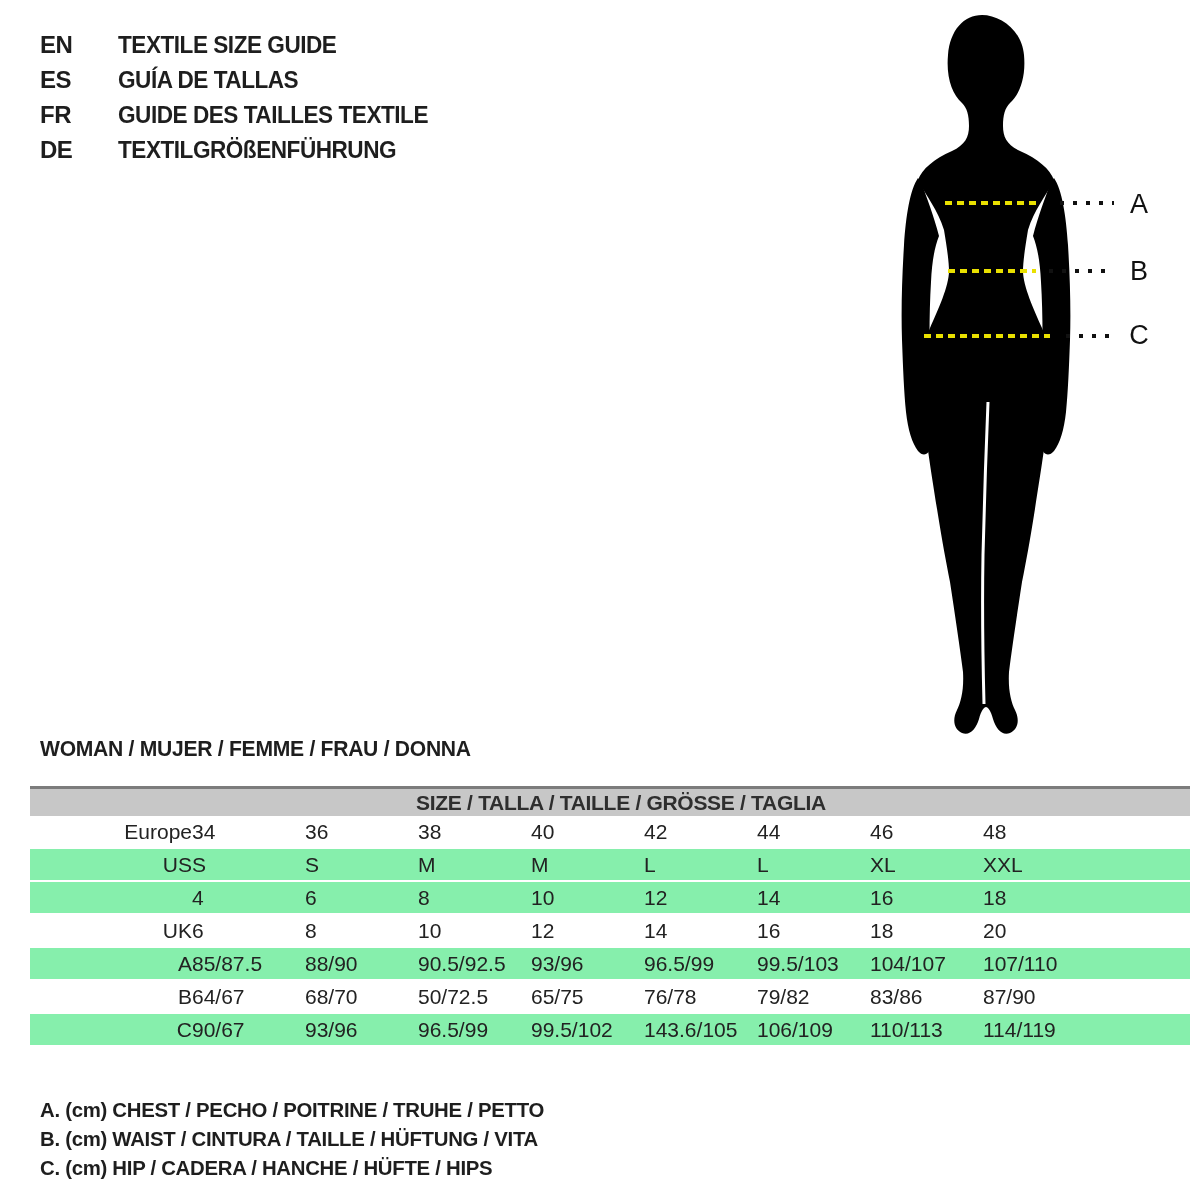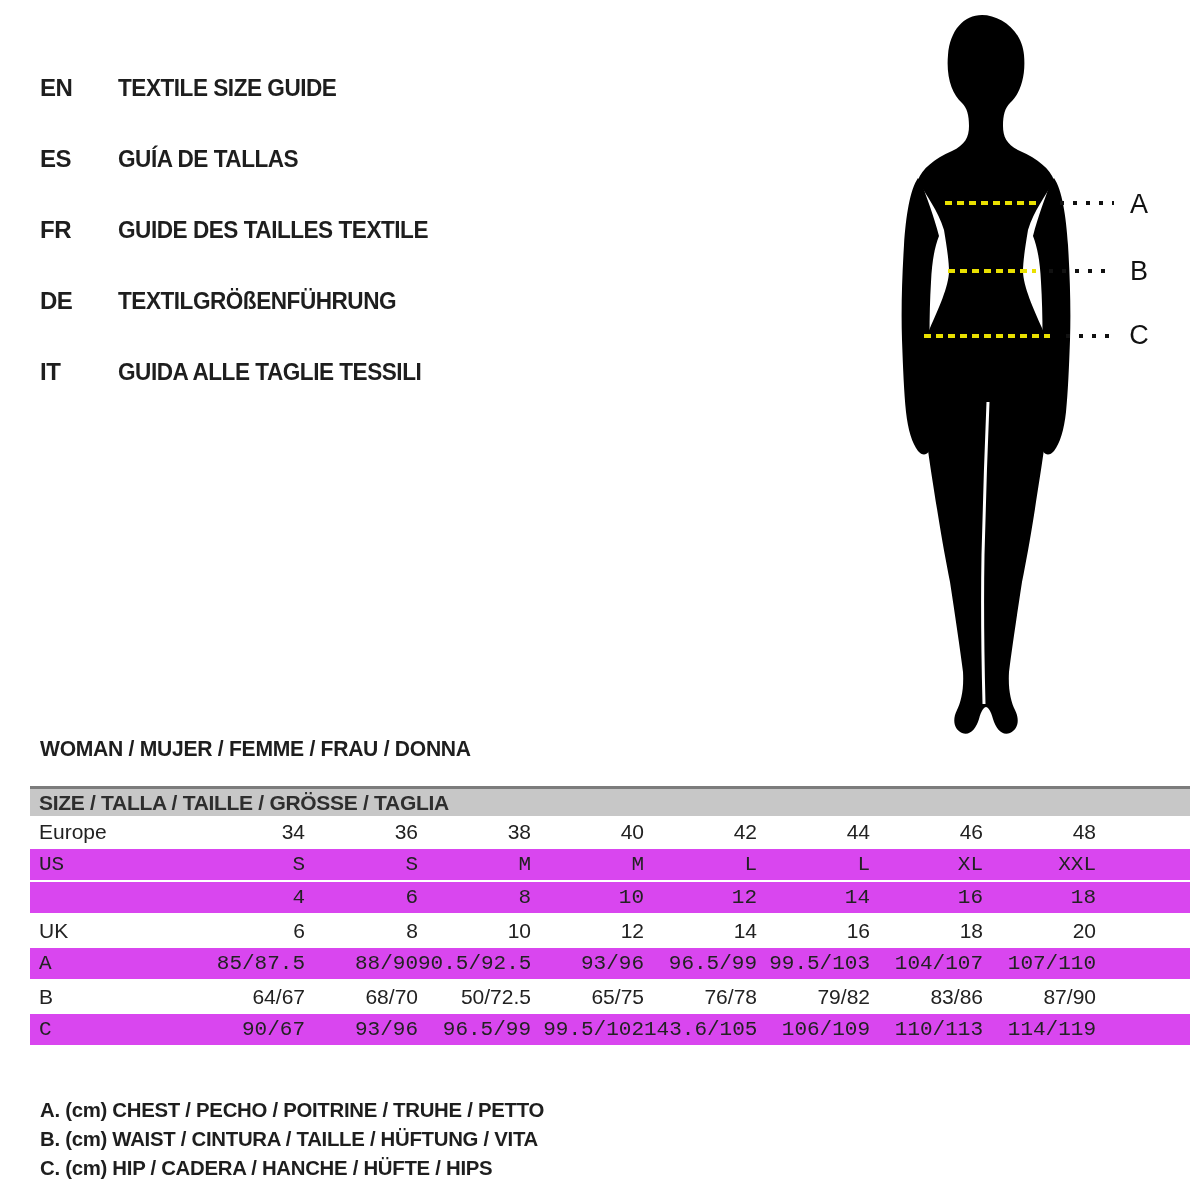--- a/index.html
+++ b/index.html
@@ -2,44 +2,44 @@
 <html><head>
 <meta charset="utf-8">
 <style>
   html,body{margin:0;padding:0;background:#fff;}
   #page{
     position:relative;width:1200px;height:1200px;background:#fff;overflow:hidden;
     font-family:"Liberation Sans", sans-serif;color:#1e1e1e;
   }
   
   .lang-block{position:absolute;left:40px;top:31px;}
-  .lang-row{display:flex;height:35px;align-items:flex-end;margin-top:36px;}
+  .lang-row{display:flex;height:35px;align-items:flex-start;}
   .lang-code{width:78px;font-size:24px;font-weight:bold;letter-spacing:-0.5px;}
   .lang-title{font-size:24px;font-weight:bold;letter-spacing:-0.5px;white-space:nowrap;
     transform:scaleX(0.94);transform-origin:left center;}
   
   .figure-wrap{position:absolute;left:860px;top:10px;width:340px;height:730px;}
   .measure-label{position:absolute;width:34px;text-align:center;font-size:27px;
     font-weight:400;color:#111;}
   .lbl-a{left:1122px;top:189px;}
   .lbl-b{left:1122px;top:256px;}
   .lbl-c{left:1122px;top:320px;}
   
   .section-title{position:absolute;left:40px;top:736px;font-size:22px;font-weight:bold;
     letter-spacing:-0.3px;transform:scaleX(0.96);transform-origin:left center;white-space:nowrap;}
   
   .size-table{position:absolute;left:30px;top:786px;width:1160px;}
   .table-header{height:30px;box-sizing:border-box;border-top:3px solid #7c7c7c;
-    background:#c7c7c7;line-height:27px;padding-left:9px;font-size:21px;font-weight:bold;
-    color:#2e2e2e;letter-spacing:-0.3px;}
+    background:#c7c7c7;line-height:27px;padding-left:22px;font-size:21px;font-weight:bold;
+    color:#2e2e2e;letter-spacing:-0.3px;text-align:center;}
   .t-row{display:flex;height:33px;box-sizing:border-box;align-items:center;
     border-bottom:2px solid #fff;font-size:21px;color:#222;}
-  .t-row.shaded{background:#d946ef;font-family:Liberation Mono, monospace;}
-  .t-label{width:162px;box-sizing:border-box;padding-left:9px;}
-  .t-cell{width:113px;text-align:right;}
+  .t-row.shaded{background:#86efac;}
+  .t-label{width:162px;box-sizing:border-box;padding-left:9px;text-align:right;}
+  .t-cell{width:113px;text-align:left;}
   .t-fill{flex:1;}
   
   .legend{position:absolute;left:40px;top:1095px;}
   .legend-line{height:29px;line-height:29px;font-size:21px;font-weight:bold;
     letter-spacing:-0.3px;white-space:nowrap;transform:scaleX(0.97);transform-origin:left center;}
 </style>
 </head>
 <body>
 
 <div id="page">
@@ -53,24 +53,20 @@
       <span class="lang-code">ES</span>
       <span class="lang-title">GUÍA DE TALLAS</span>
     </div>
     <div class="lang-row">
       <span class="lang-code">FR</span>
       <span class="lang-title">GUIDE DES TAILLES TEXTILE</span>
     </div>
     <div class="lang-row">
       <span class="lang-code">DE</span>
       <span class="lang-title">TEXTILGRÖßENFÜHRUNG</span>
-    </div>
-    <div class="lang-row">
-      <span class="lang-code">IT</span>
-      <span class="lang-title">GUIDA ALLE TAGLIE TESSILI</span>
     </div>
   </div>
 
   <div class="figure-wrap">
     <svg width="340" height="730" viewBox="0 0 340 730">
 
       <path fill="#000" d="
         M122 5
         C104 5 90 20 88 45
         C86 67 92 84 102 93

